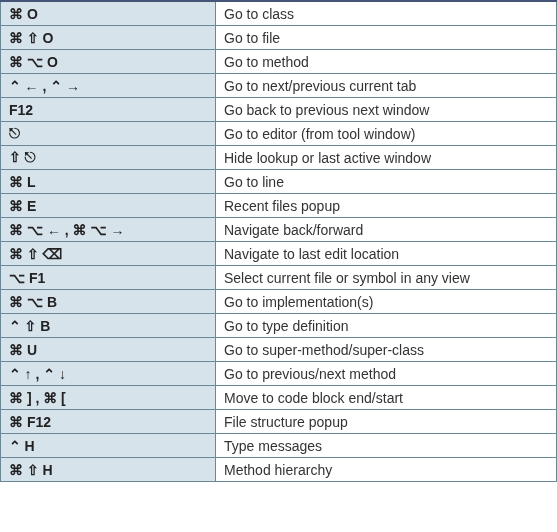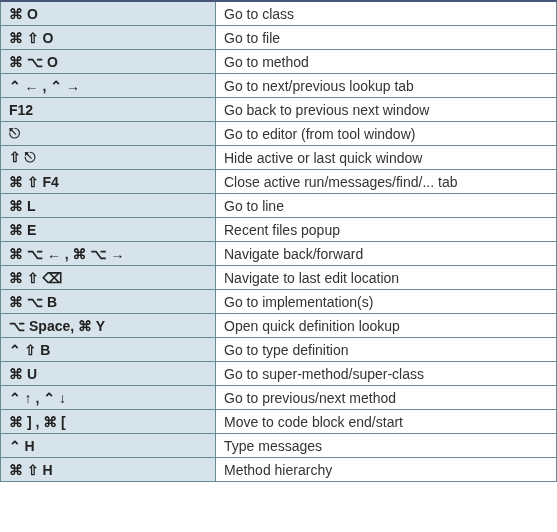--- a/index.html
+++ b/index.html
@@ -51,79 +51,79 @@
       <tr>
         <td class="shortcut">⌘ ⇧ O</td>
         <td class="desc">Go to file</td>
       </tr>
       <tr>
         <td class="shortcut">⌘ ⌥ O</td>
         <td class="desc">Go to method</td>
       </tr>
       <tr>
         <td class="shortcut">⌃ ← , ⌃ →</td>
-        <td class="desc">Go to next/previous lookup tab</td>
+        <td class="desc">Go to next/previous current tab</td>
       </tr>
       <tr>
         <td class="shortcut">F12</td>
         <td class="desc">Go back to previous next window</td>
       </tr>
       <tr>
         <td class="shortcut">⎋</td>
         <td class="desc">Go to editor (from tool window)</td>
       </tr>
       <tr>
         <td class="shortcut">⇧ ⎋</td>
-        <td class="desc">Hide active or last quick window</td>
-      </tr>
-      <tr>
-        <td class="shortcut">⌘ ⇧ F4</td>
-        <td class="desc">Close active run/messages/find/... tab</td>
+        <td class="desc">Hide lookup or last active window</td>
       </tr>
       <tr>
         <td class="shortcut">⌘ L</td>
         <td class="desc">Go to line</td>
       </tr>
       <tr>
         <td class="shortcut">⌘ E</td>
         <td class="desc">Recent files popup</td>
       </tr>
       <tr>
         <td class="shortcut">⌘ ⌥ ← , ⌘ ⌥ →</td>
         <td class="desc">Navigate back/forward</td>
       </tr>
       <tr>
         <td class="shortcut">⌘ ⇧ ⌫</td>
         <td class="desc">Navigate to last edit location</td>
       </tr>
       <tr>
+        <td class="shortcut">⌥ F1</td>
+        <td class="desc">Select current file or symbol in any view</td>
+      </tr>
+      <tr>
         <td class="shortcut">⌘ ⌥ B</td>
         <td class="desc">Go to implementation(s)</td>
-      </tr>
-      <tr>
-        <td class="shortcut">⌥ Space, ⌘ Y</td>
-        <td class="desc">Open quick definition lookup</td>
       </tr>
       <tr>
         <td class="shortcut">⌃ ⇧ B</td>
         <td class="desc">Go to type definition</td>
       </tr>
       <tr>
         <td class="shortcut">⌘ U</td>
         <td class="desc">Go to super-method/super-class</td>
       </tr>
       <tr>
         <td class="shortcut">⌃ ↑ , ⌃ ↓</td>
         <td class="desc">Go to previous/next method</td>
       </tr>
       <tr>
         <td class="shortcut">⌘ ] , ⌘ [</td>
         <td class="desc">Move to code block end/start</td>
       </tr>
       <tr>
+        <td class="shortcut">⌘ F12</td>
+        <td class="desc">File structure popup</td>
+      </tr>
+      <tr>
         <td class="shortcut">⌃ H</td>
         <td class="desc">Type messages</td>
       </tr>
       <tr>
         <td class="shortcut">⌘ ⇧ H</td>
         <td class="desc">Method hierarchy</td>
       </tr>
     </tbody>
 </table>
 

